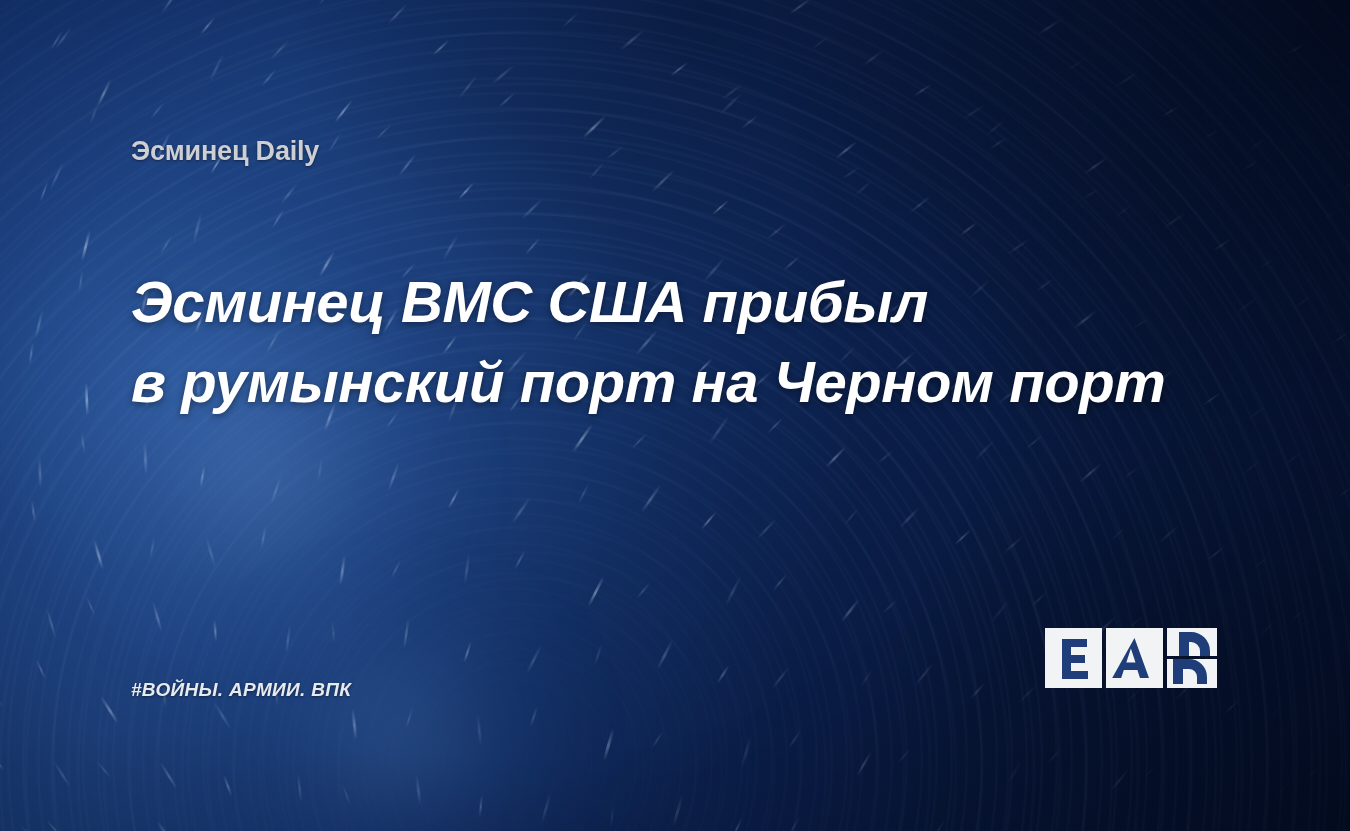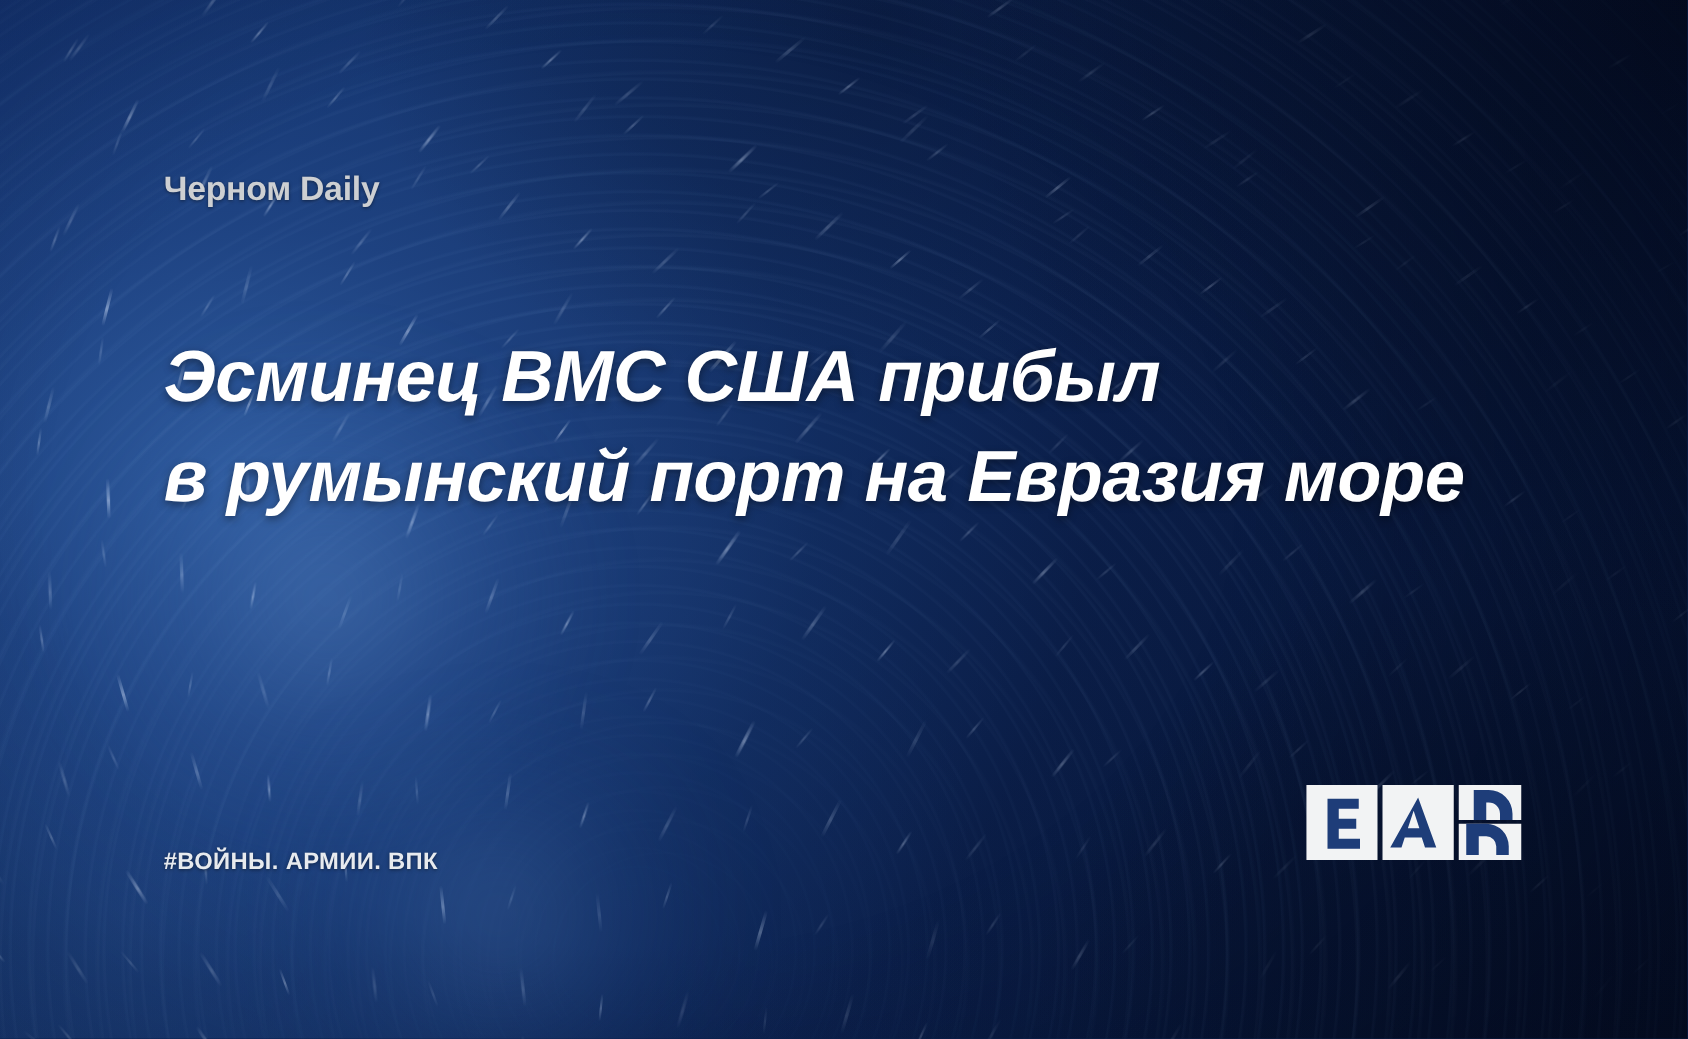--- a/index.html
+++ b/index.html
@@ -182,20 +182,21 @@
   .hashtag {
     position: absolute;
     left: 131px;
     top: 679px;
     font-size: 19px;
     font-weight: bold;
     letter-spacing: 0.3px;
     color: #e7eaee;
     text-shadow: 0 1px 3px rgba(0,0,0,0.45);
     white-space: nowrap;
+    font-style: italic;
   }
 
   
   .logo {
     position: absolute;
     left: 1045px;
     top: 628px;
     width: 180px;
     height: 60px;
   }
@@ -345,25 +346,25 @@
       </g>
     </svg>
   </div>
 
   <div class="glow-hot"></div>
   <div class="glow-hot2"></div>
   <div class="vignette"></div>
 
   <div class="content">
 
-    <div class="brand">Черном Daily</div>
+    <div class="brand">Эсминец Daily</div>
 
     <div class="headline">
       <span class="ln">Эсминец ВМС США прибыл</span>
-      <span class="ln">в румынский порт на Евразия море</span>
+      <span class="ln">в румынский порт на Черном порт</span>
     </div>
 
     <div class="hashtag">#ВОЙНЫ. АРМИИ. ВПК</div>
 
     <div class="logo">
       <svg width="180" height="60" viewBox="0 0 180 60" aria-hidden="true">
 
         <rect x="0" y="0" width="57" height="60" fill="#f2f3f4"></rect>
         <path d="M17 11 h25 v8 h-16 v8 h14 v8 h-14 v8 h17 v8 h-26 z" fill="#1e3d79"></path>
 

